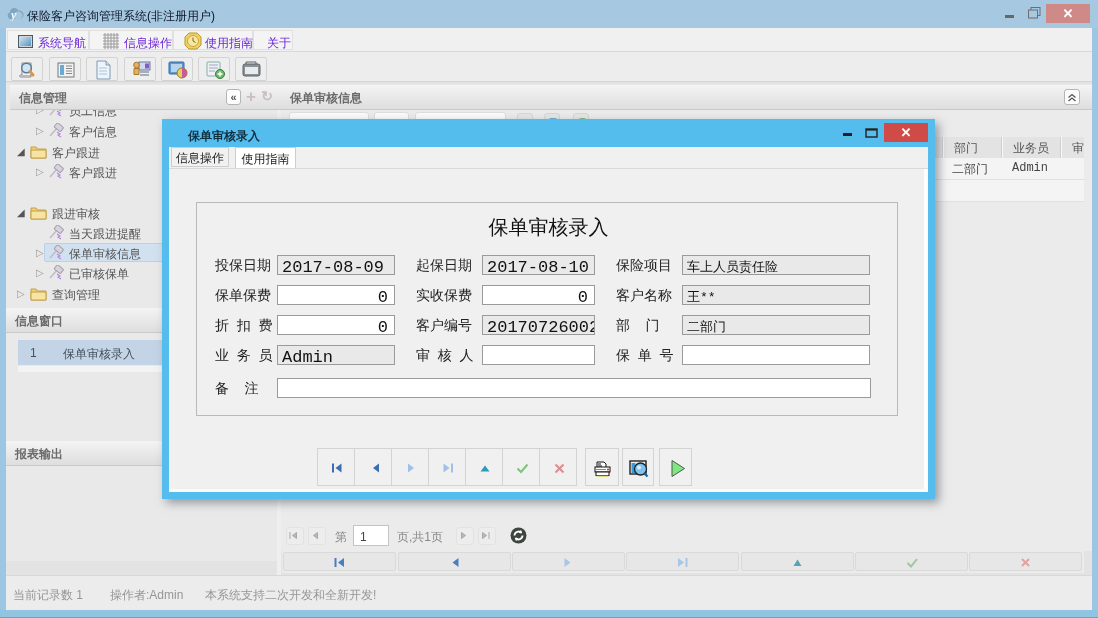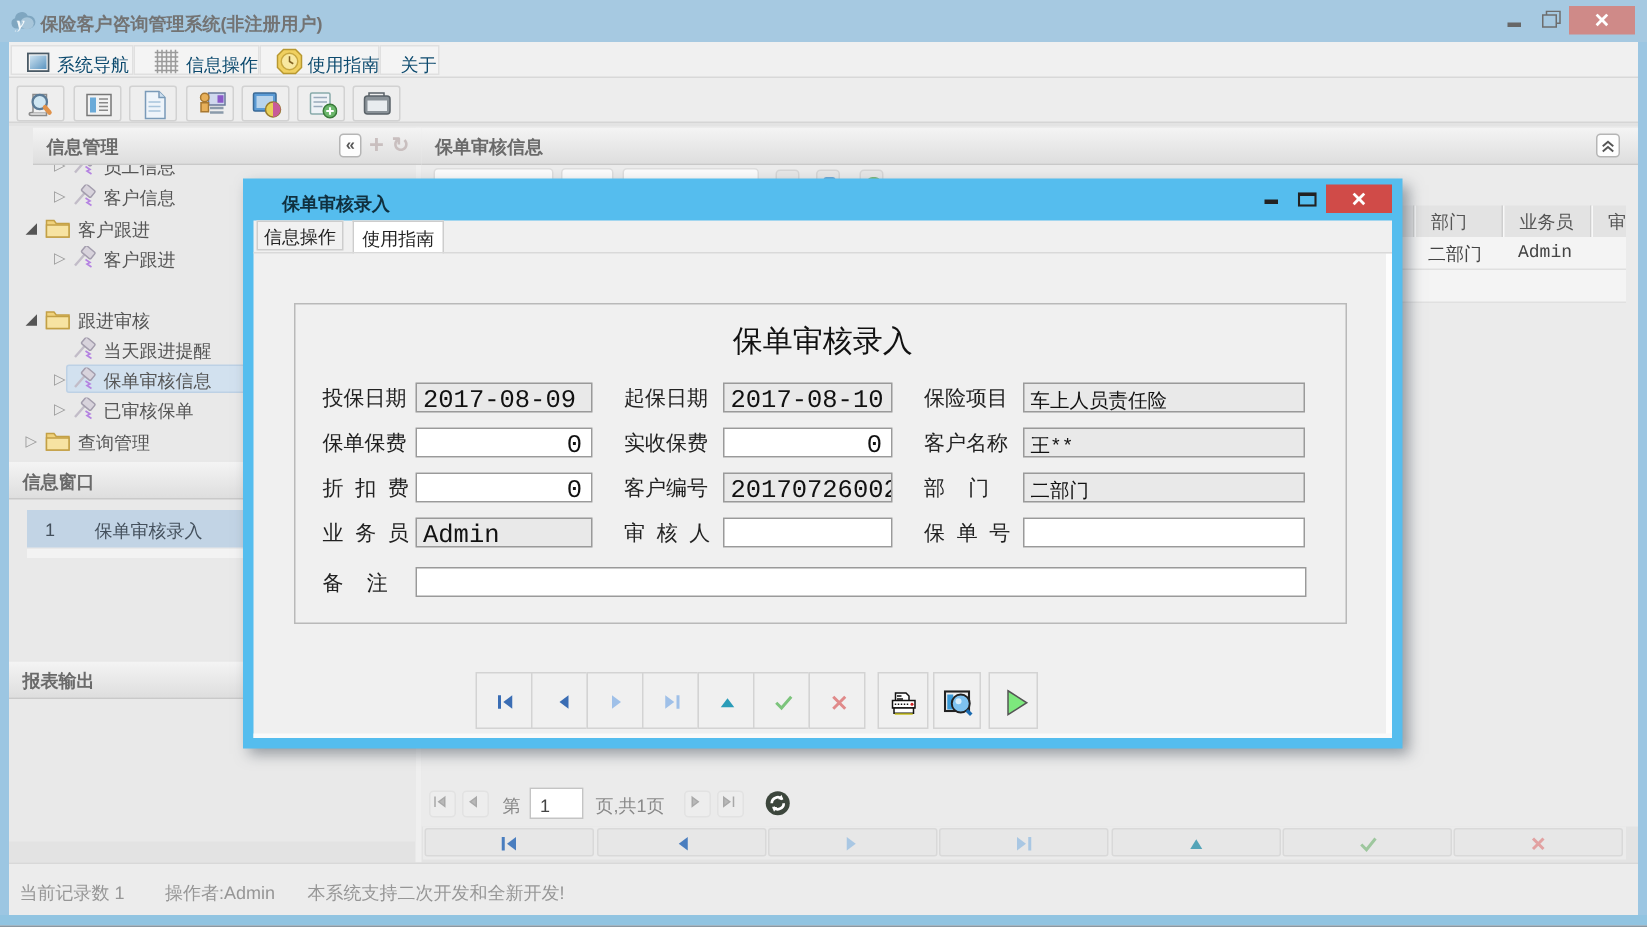--- a/index.html
+++ b/index.html
@@ -3,43 +3,43 @@
 <meta charset="utf-8">
 <style>
 * { margin:0; padding:0; box-sizing:border-box; }
 html,body { width:1098px; height:618px; overflow:hidden; }
 body { font-family:"Liberation Sans", sans-serif; background:#e3e3e3; position:relative; }
 .abs { position:absolute; }
 .mono { font-family:"Liberation Mono", monospace; }
 
 
 #titlebar { left:0; top:0; width:1098px; height:28px; background:#a6c9e1; }
-#title-text { left:27px; top:8px; font-size:12px; font-weight:bold; color:#737373; }
+#title-text { left:27px; top:8px; font-size:12px; font-weight:normal; color:#0f172a; }
 #borderL { left:0; top:28px; width:6px; height:582px; background:#9cc6e2; }
 #borderR { left:1092px; top:28px; width:6px; height:582px; background:#9cc6e2; }
 #borderB { left:0; top:610px; width:1098px; height:7px; background:#91c4e1; }
 #borderB2 { left:0; top:617px; width:1098px; height:1px; background:#8a98a2; }
 
 
 #menubar { left:6px; top:28px; width:1086px; height:24px; background:#f0f0f0; border-bottom:1px solid #d8d8d8; }
 .menu-item { position:absolute; top:2px; height:20px; border:1px solid #e0e0e0; background:#f4f4f4; }
-.menu-item .mi-txt { position:absolute; top:4px; font-size:12px; color:#0c4a6e; white-space:nowrap; }
+.menu-item .mi-txt { position:absolute; top:4px; font-size:12px; color:#6d28d9; white-space:nowrap; }
 
 
 #toolbar { left:6px; top:52px; width:1086px; height:30px; background:#ededed; border-bottom:1px solid #d5d5d5; }
 .tool-btn { position:absolute; top:5px; width:32px; height:24px; background:#eeeeee; border:1px solid #d2d2d2; border-radius:2px; }
 .tool-btn svg { position:absolute; left:6px; top:2px; }
 
 
 .pheader { background:linear-gradient(#f4f4f4,#dedede); border-bottom:1px solid #c9c9c9; border-top:1px solid #e8e8e8; }
 .pheader .ph-txt { position:absolute; left:9px; top:5px; font-size:12px; font-weight:bold; color:#6a6a6a; }
 
 
 #leftpanel { left:6px; top:84px; width:271px; height:477px; background:#e9e9e9; }
-#lp-header { position:absolute; left:16px; top:0; width:271px; height:26px;padding-left:17px; }
+#lp-header { position:absolute; left:4px; top:0; width:271px; height:26px;padding-left:17px; }
 #tree { position:absolute; left:0; top:26px; width:271px; height:197px; overflow:hidden; }
 .trow { position:absolute; left:0; width:271px; height:20px; font-size:12px; color:#555; }
 .trow .arr { position:absolute; top:4px; font-size:10px; color:#9a9a9a; }
 .trow .arr.open { color:#555; }
 .trow .txt { position:absolute; top:3px;text-align:right; }
 .tsel { position:absolute; left:38px; width:233px; height:19px; background:#d2e1ef; border:1px solid #bdd1e5; border-radius:2px; }
 .ticon { position:absolute; top:2px; }
 #iw-header { left:0px; top:223px; width:271px; height:26px; }
 #iw-item { left:12px; top:256px; width:259px; height:25px; background:#c2d4e5; }
 #iw-item .n { position:absolute; left:12px; top:6px; font-size:12px; color:#44505c; }

